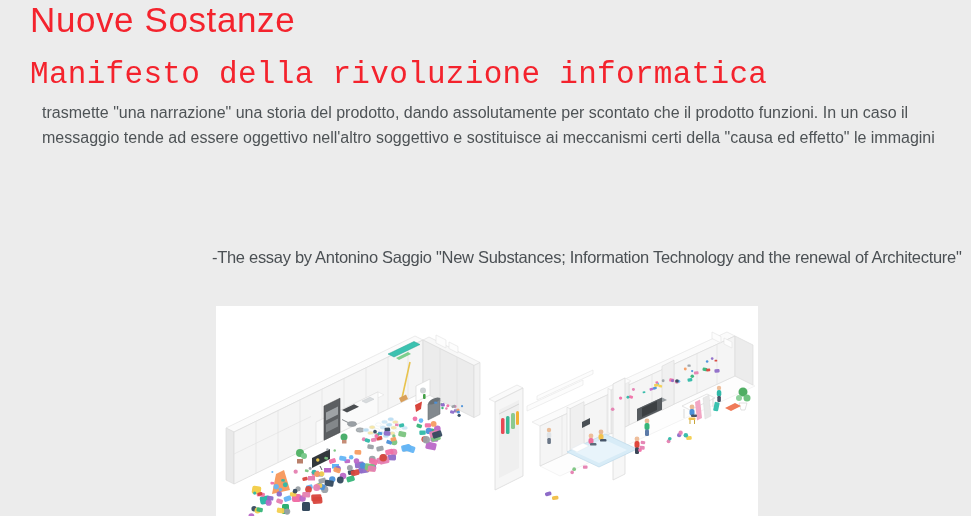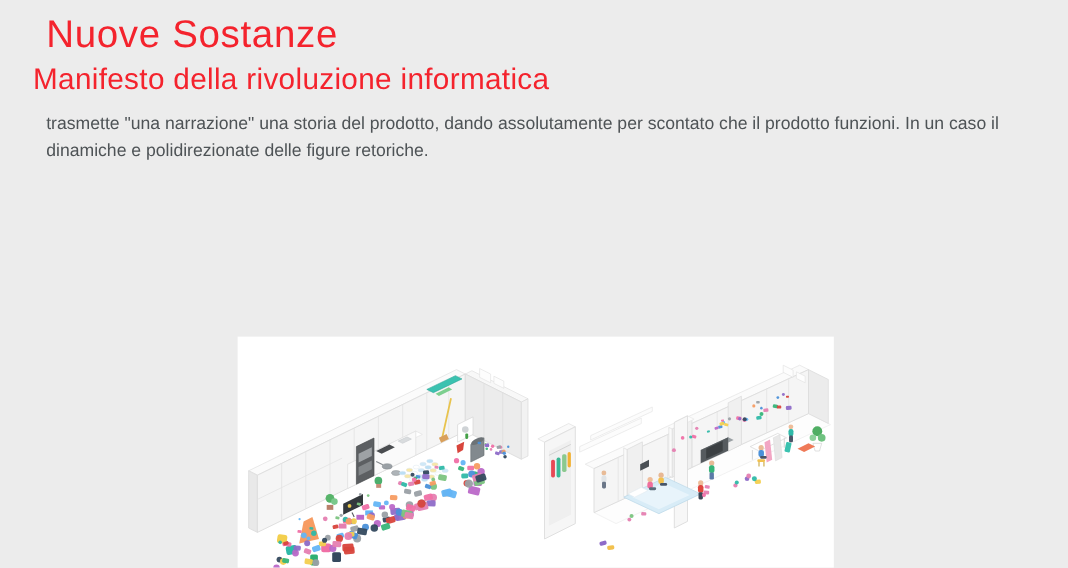--- a/index.html
+++ b/index.html
@@ -3,28 +3,29 @@
 <meta charset="utf-8">
 <style>
   html,body{margin:0;padding:0;}
   body{
     width:971px;height:516px;overflow:hidden;
     background:#ececec;
     font-family:"Liberation Sans","DejaVu Sans",sans-serif;
   }
   .page{position:relative;width:971px;height:516px;}
   .title{
-    position:absolute;left:30px;top:0px;margin:12px;
+    position:absolute;left:30px;top:0px;margin:0;
     font-size:35px;font-weight:400;letter-spacing:0.6px;
     color:#f4232d;
   }
   .subtitle{
     position:absolute;left:30px;top:57px;margin:0;
-    font-size:27px;font-weight:400;letter-spacing:0.3px;
+    font-size:31px;font-weight:400;letter-spacing:0.3px;
     color:#f4232d;
+    font-family:Liberation Mono, monospace;
   }
   .paragraph{
     position:absolute;left:42px;top:100px;margin:0;
     font-size:16px;line-height:25.3px;color:#4e5356;
   }
   .attribution{
     position:absolute;left:212px;top:244px;margin:0;
     font-size:16.5px;color:#4b5054;letter-spacing:-0.3px;
     line-height:26px;
   }
@@ -37,23 +38,24 @@
 </head>
 <body>
 
 <main class="page">
 
   <h1 class="title">Nuove Sostanze</h1>
   <h2 class="subtitle">Manifesto della rivoluzione informatica</h2>
 
   <div class="paragraph">
     <div>trasmette "una narrazione" una storia del prodotto, dando assolutamente per scontato che il prodotto funzioni. In un caso il</div>
-    <div>dinamiche e polidirezionate delle figure retoriche.</div>
+    <div>messaggio tende ad essere oggettivo nell'altro soggettivo e sostituisce ai meccanismi certi della "causa ed effetto" le immagini</div>
   </div>
 
+  <div class="attribution">-The essay by Antonino Saggio "New Substances; Information Technology and the renewal of Architecture"</div>
 
   <figure class="figure-panel">
 
     <svg class="iso" viewBox="0 0 271 210" role="img" aria-label="Isometric drawing of a long white cabinet wall with colorful household objects and clothes scattered in front">
       <g>
 
         <polygon points="18,126 207,34 199,30 10,122" fill="#fbfbfb" stroke="#e3e3e3" stroke-width="0.7"></polygon>
 
         <polygon points="10,122 18,126 18,178 10,174" fill="#e9e9e9" stroke="#dcdcdc" stroke-width="0.7"></polygon>
 

